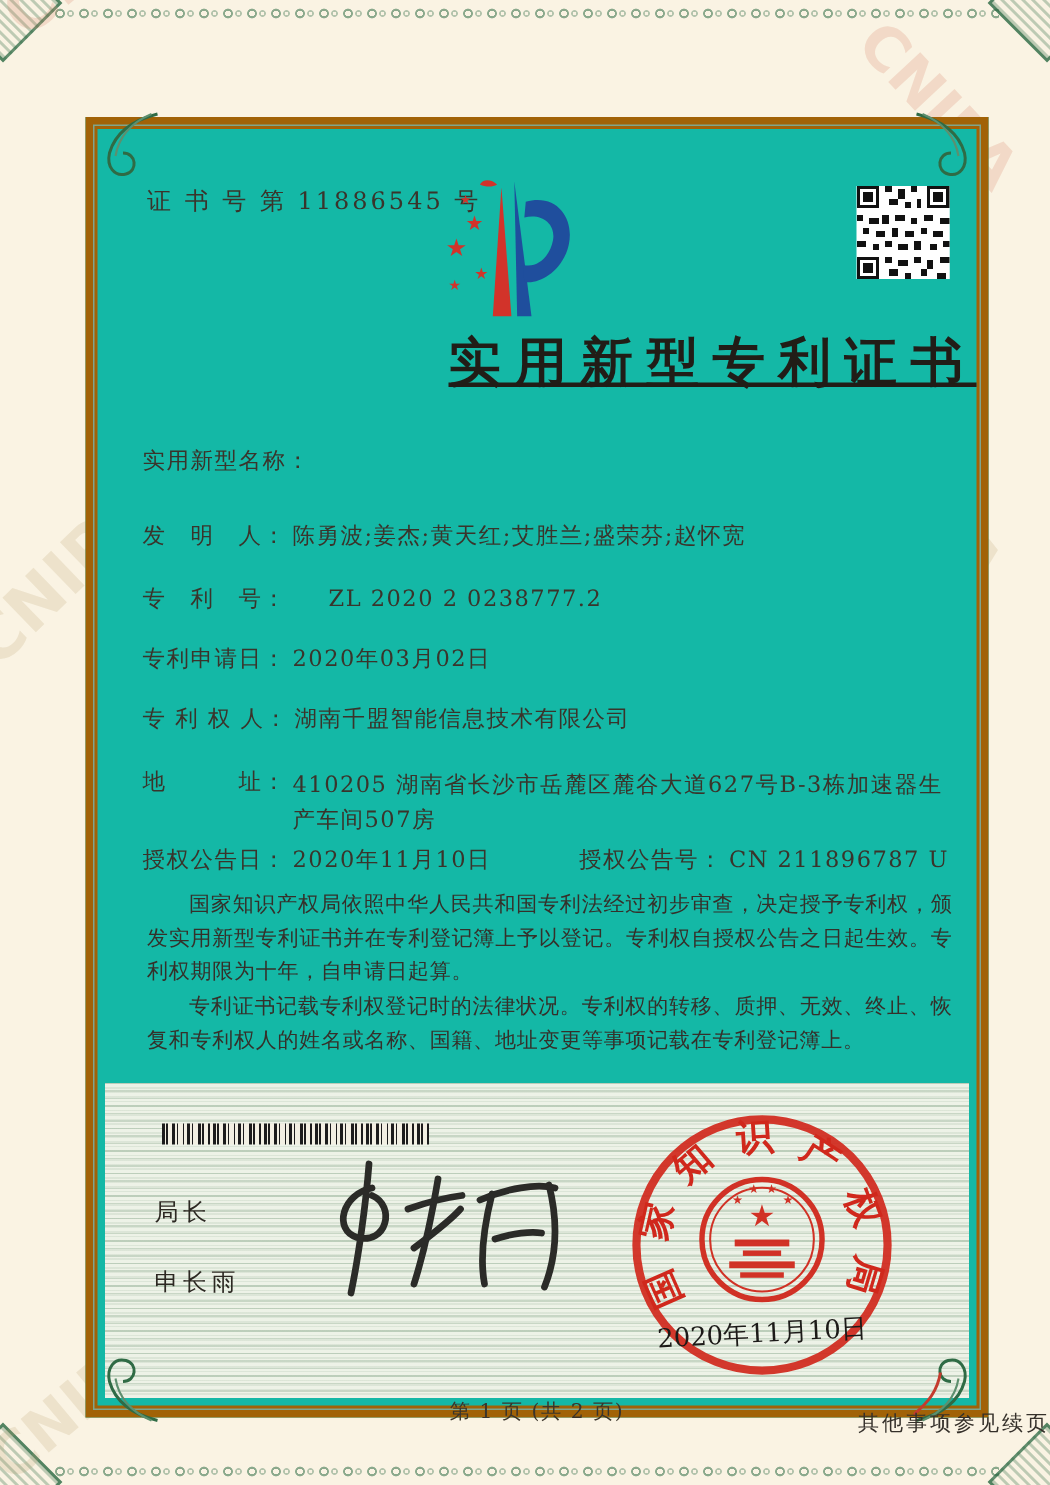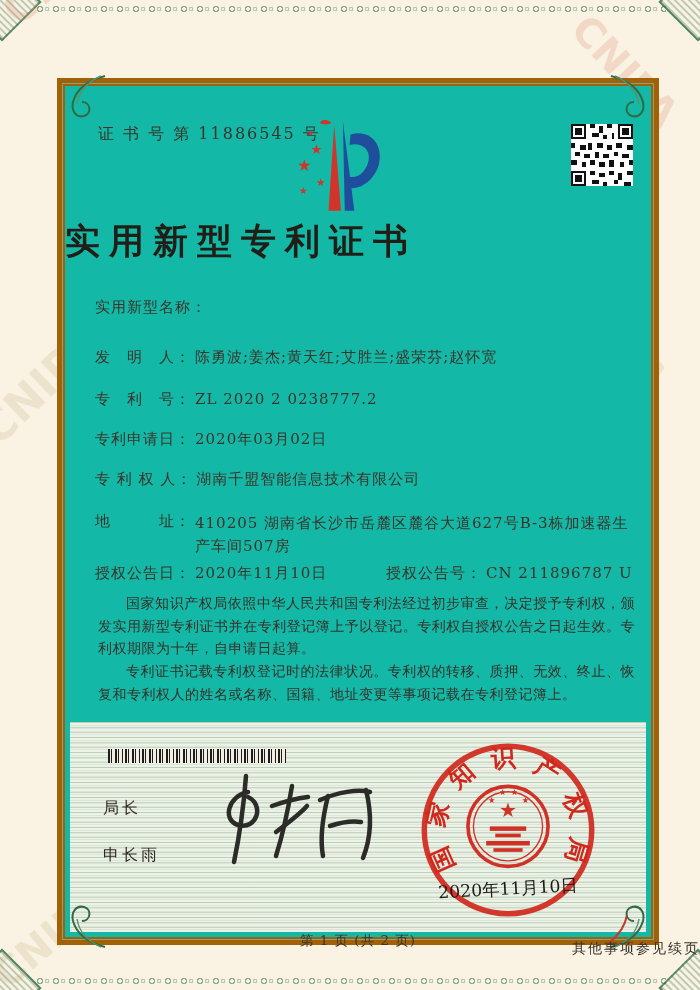--- a/index.html
+++ b/index.html
@@ -47,30 +47,30 @@
   .frame-curl{position:absolute;width:52px;height:52px;}
   .frame-curl.br{right:-10px;bottom:-12px;}
   .frame-curl.bl{left:-10px;bottom:-12px;transform:scaleX(-1);}
   .frame-curl.tr{right:-10px;top:-12px;transform:scaleY(-1);}
   .frame-curl.tl{left:-10px;top:-12px;transform:scale(-1,-1);}
   
   .cert-no{position:absolute;left:33px;top:38px;font-size:16px;letter-spacing:2px;color:#3a342b;}
   .logo{position:absolute;left:232px;top:28px;}
   .qr{position:absolute;left:506px;top:38px;width:62px;height:62px;background:#fff;}
   .title{
-    position:absolute;left:0;top:132px;width:100%;text-align:left;
-    font-size:35px;font-weight:bold;letter-spacing:9px;color:#211d17;
+    position:absolute;left:0;top:132px;width:100%;text-align:right;
+    font-size:35px;font-weight:bold;letter-spacing:9px;color:#211d17;text-decoration:underline;
   }
   
   .row{position:absolute;left:30px;font-size:15px;letter-spacing:1px;display:flex;color:#3a342b;}
   .row .lbl{white-space:pre;flex:none;}
   .row .val{margin-left:4px;}
   .row.r-name{top:212px;}
   .row.r-inventors{top:262px;}
-  .row.r-patno{top:304px;}
+  .row.r-patno{top:304px;gap:24px;}
   .row.r-appdate{top:344px;}
   .row.r-patentee{top:384px;}
   .row.r-address{top:426px;}
   .row.r-address .val{width:444px;line-height:1.55;}
   .row.r-grant{top:478px;width:540px;align-items:center;}
   .pair2{position:absolute;left:291px;top:0;display:flex;}
   
   .body-text{
     position:absolute;left:33px;top:506px;width:537px;
     font-size:14px;line-height:1.62;letter-spacing:.5px;color:#35302a;text-align:justify;

